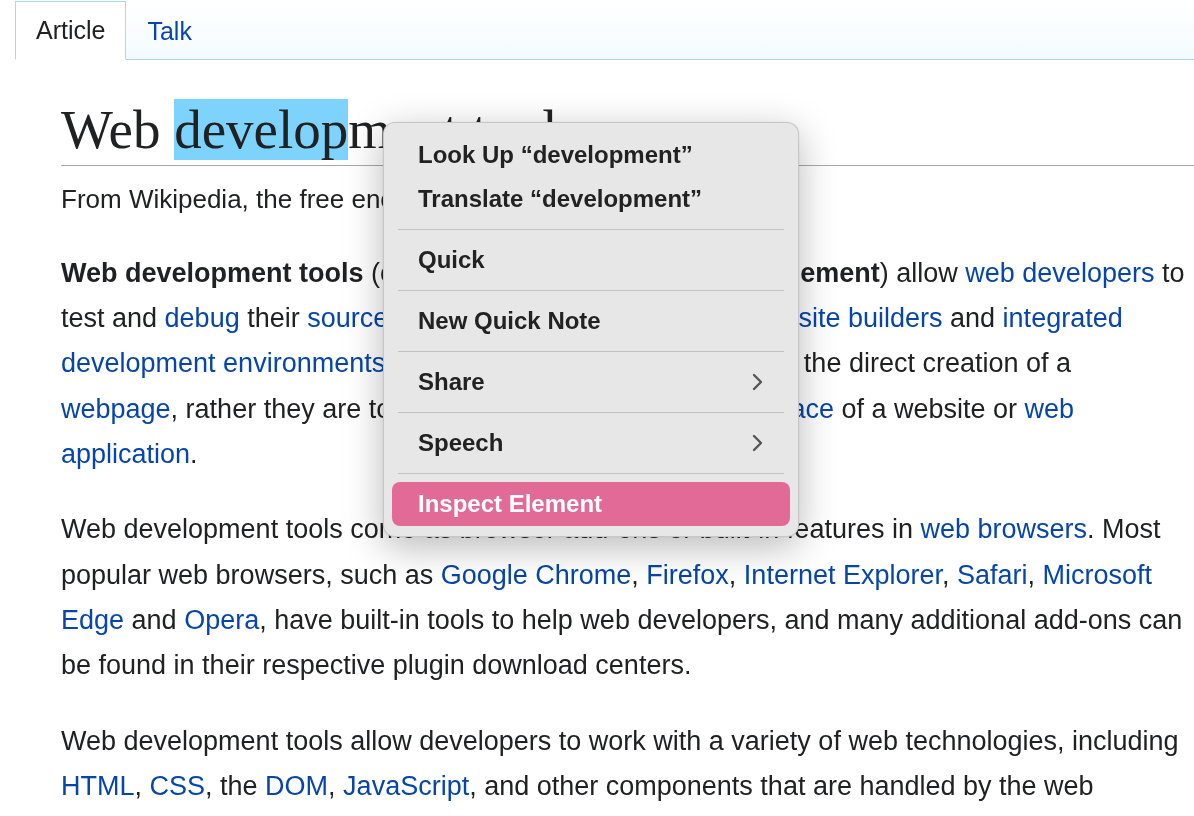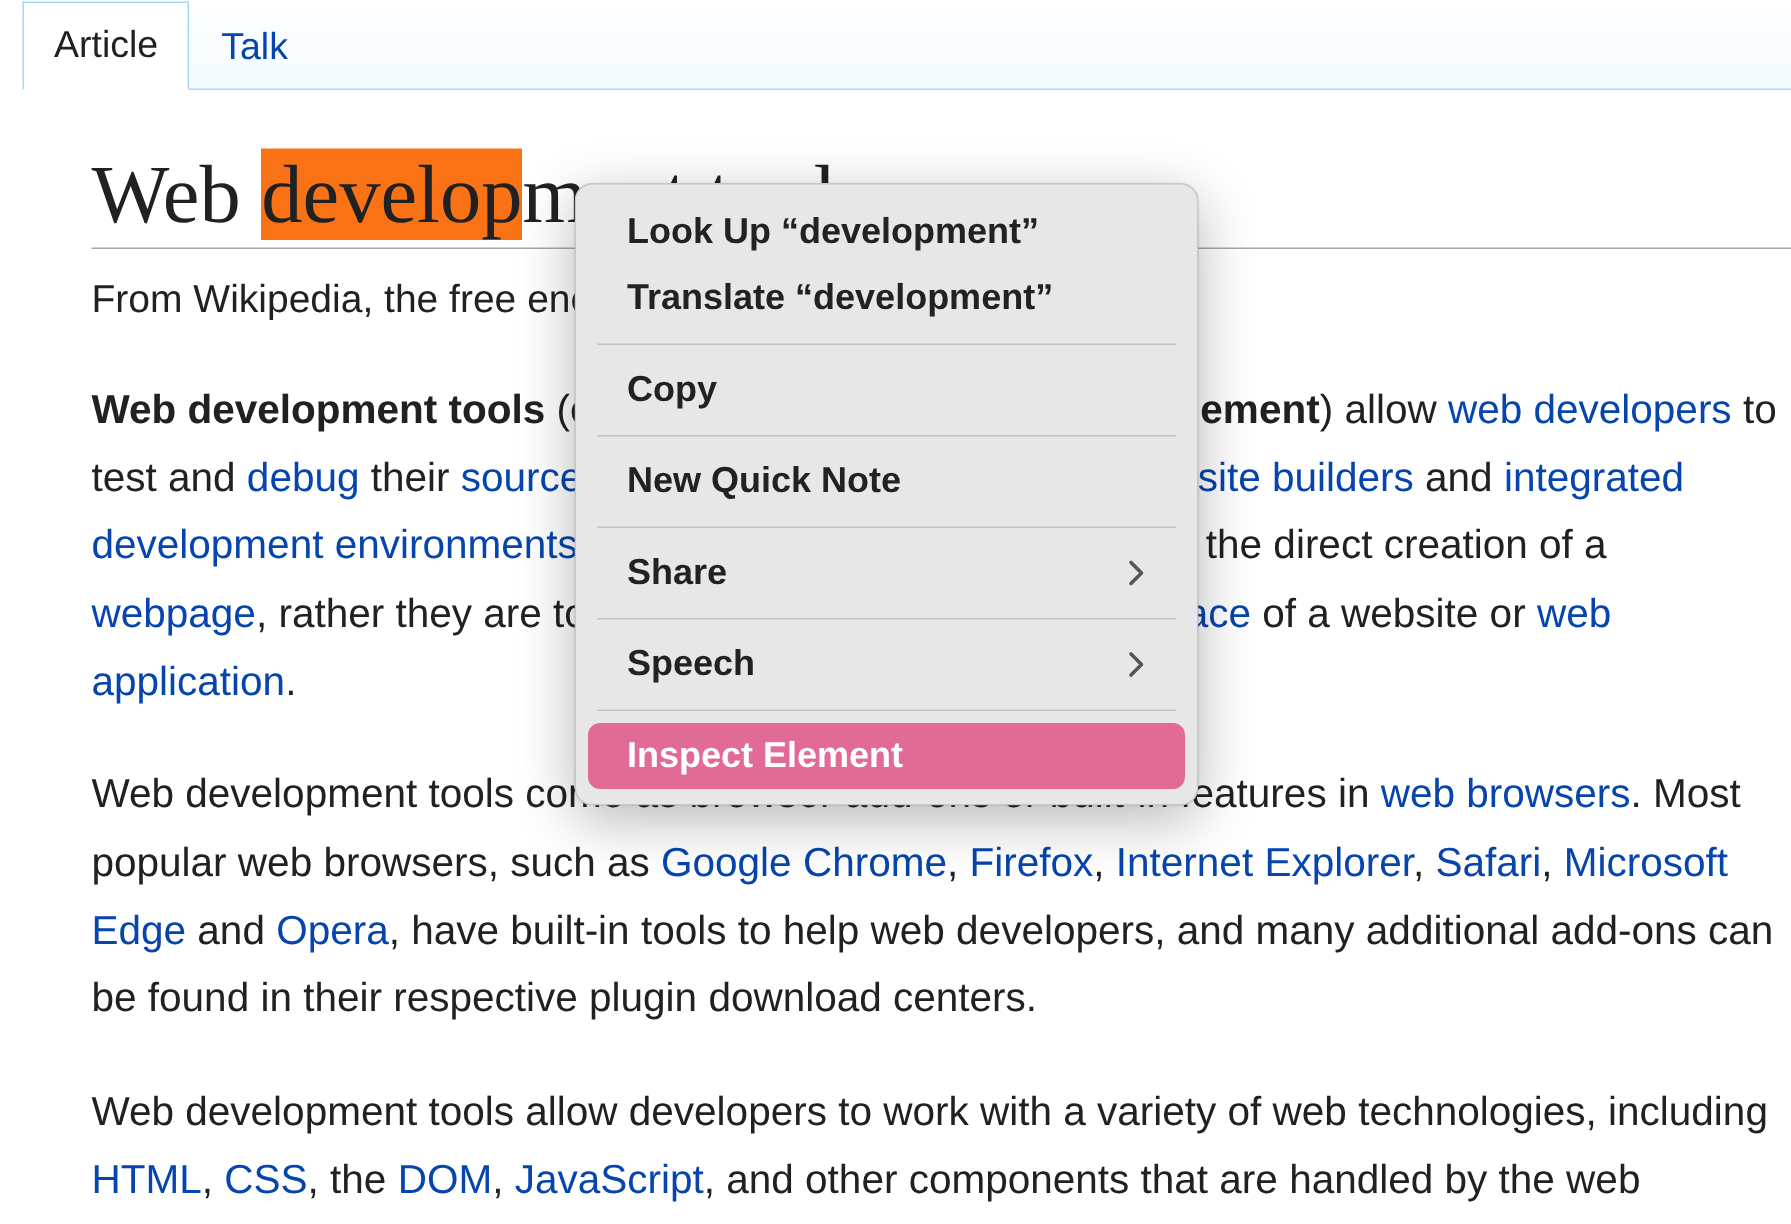--- a/index.html
+++ b/index.html
@@ -47,21 +47,21 @@
     padding-bottom: 4px;
     margin-bottom: 18px;
   }
   h1.page-title {
     font-family: Georgia, "Linux Libertine", serif;
     font-size: 55px;
     font-weight: normal;
     line-height: 1.1;
   }
   .highlight {
-    background: #f97316;
+    background: #7dd3fc;
     margin-top: 32px;
   }
   .subtitle {
     font-size: 26px;
     color: #202122;
     margin-bottom: 36px;
   }
   .body-text p {
     font-size: 27px;
     line-height: 1.68;
@@ -151,21 +151,21 @@
     <div class="menu-item">
         <span>Look Up “development”</span>
       </div>
     <div class="menu-item">
         <span>Translate “development”</span>
       </div>
   </div>
   <div class="menu-sep"></div>
   <div class="menu-group">
     <div class="menu-item">
-        <span>Copy</span>
+        <span>Quick</span>
       </div>
   </div>
   <div class="menu-sep"></div>
   <div class="menu-group">
     <div class="menu-item">
         <span>New Quick Note</span>
       </div>
   </div>
   <div class="menu-sep"></div>
   <div class="menu-group">

